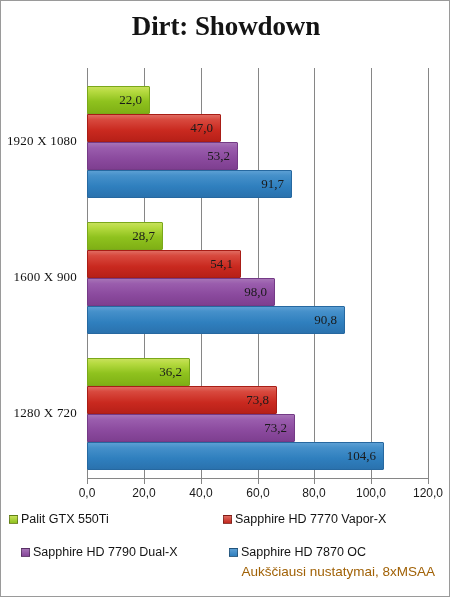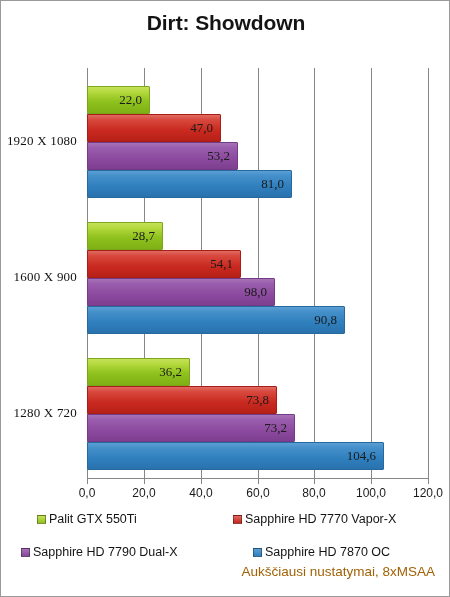--- a/index.html
+++ b/index.html
@@ -20,24 +20,24 @@
     overflow: hidden;
   }
 
   
   #chart-title {
     position: absolute;
     left: 0;
     top: 10px;
     width: 450px;
     text-align: center;
-    font-size: 21px;
+    font-size: 27px;
     font-weight: bold;
     color: #141414;
-    font-family: Liberation Sans, sans-serif;
+    font-family: Liberation Serif, serif;
     letter-spacing: -0.1px;
   }
 
   
   #plot-area {
     position: absolute;
     left: 86px;
     top: 67px;
     width: 341px;
     height: 410px;
@@ -154,24 +154,24 @@
     margin-right: 3px;
     box-sizing: border-box;
     border: 1px solid rgba(0,0,0,0.35);
     flex: 0 0 auto;
   }
   .legend-swatch.s0 { background: linear-gradient(to bottom, #c7e05a, #8fc21e); }
   .legend-swatch.s1 { background: linear-gradient(to bottom, #e06b61, #c2261d); }
   .legend-swatch.s2 { background: linear-gradient(to bottom, #a673b6, #86469a); }
   .legend-swatch.s3 { background: linear-gradient(to bottom, #5c9fd4, #2f7fbe); }
 
-  #li0 { left: 36px;  top: 0px; }
-  #li1 { left: 232px; top: 0px; }
+  #li0 { left: 8px;  top: 0px; }
+  #li1 { left: 222px; top: 0px; }
   #li2 { left: 20px;  top: 33px; }
-  #li3 { left: 228px; top: 33px; margin-left: 24px; }
+  #li3 { left: 228px; top: 33px; }
 
   
   #footer-note {
     position: absolute;
     left: 0;
     top: 563px;
     width: 434px;
     text-align: right;
     font-size: 13.5px;
     color: #a16207;
@@ -237,21 +237,21 @@
     <div class="bar s0" style="left: 86px; top: 85px; width: 63px;">
       <span class="bar-label">22,0</span>
     </div>
     <div class="bar s1" style="left: 86px; top: 113px; width: 134px;">
       <span class="bar-label">47,0</span>
     </div>
     <div class="bar s2" style="left: 86px; top: 141px; width: 151px;">
       <span class="bar-label">53,2</span>
     </div>
     <div class="bar s3" style="left: 86px; top: 169px; width: 205px;">
-      <span class="bar-label">81,0</span>
+      <span class="bar-label">91,7</span>
     </div>
     <div class="cat-label" style="top: 132px;">1920 X 1080</div>
     <div class="bar s0" style="left: 86px; top: 221px; width: 76px;">
       <span class="bar-label">28,7</span>
     </div>
     <div class="bar s1" style="left: 86px; top: 249px; width: 154px;">
       <span class="bar-label">54,1</span>
     </div>
     <div class="bar s2" style="left: 86px; top: 277px; width: 188px;">
       <span class="bar-label">98,0</span>

